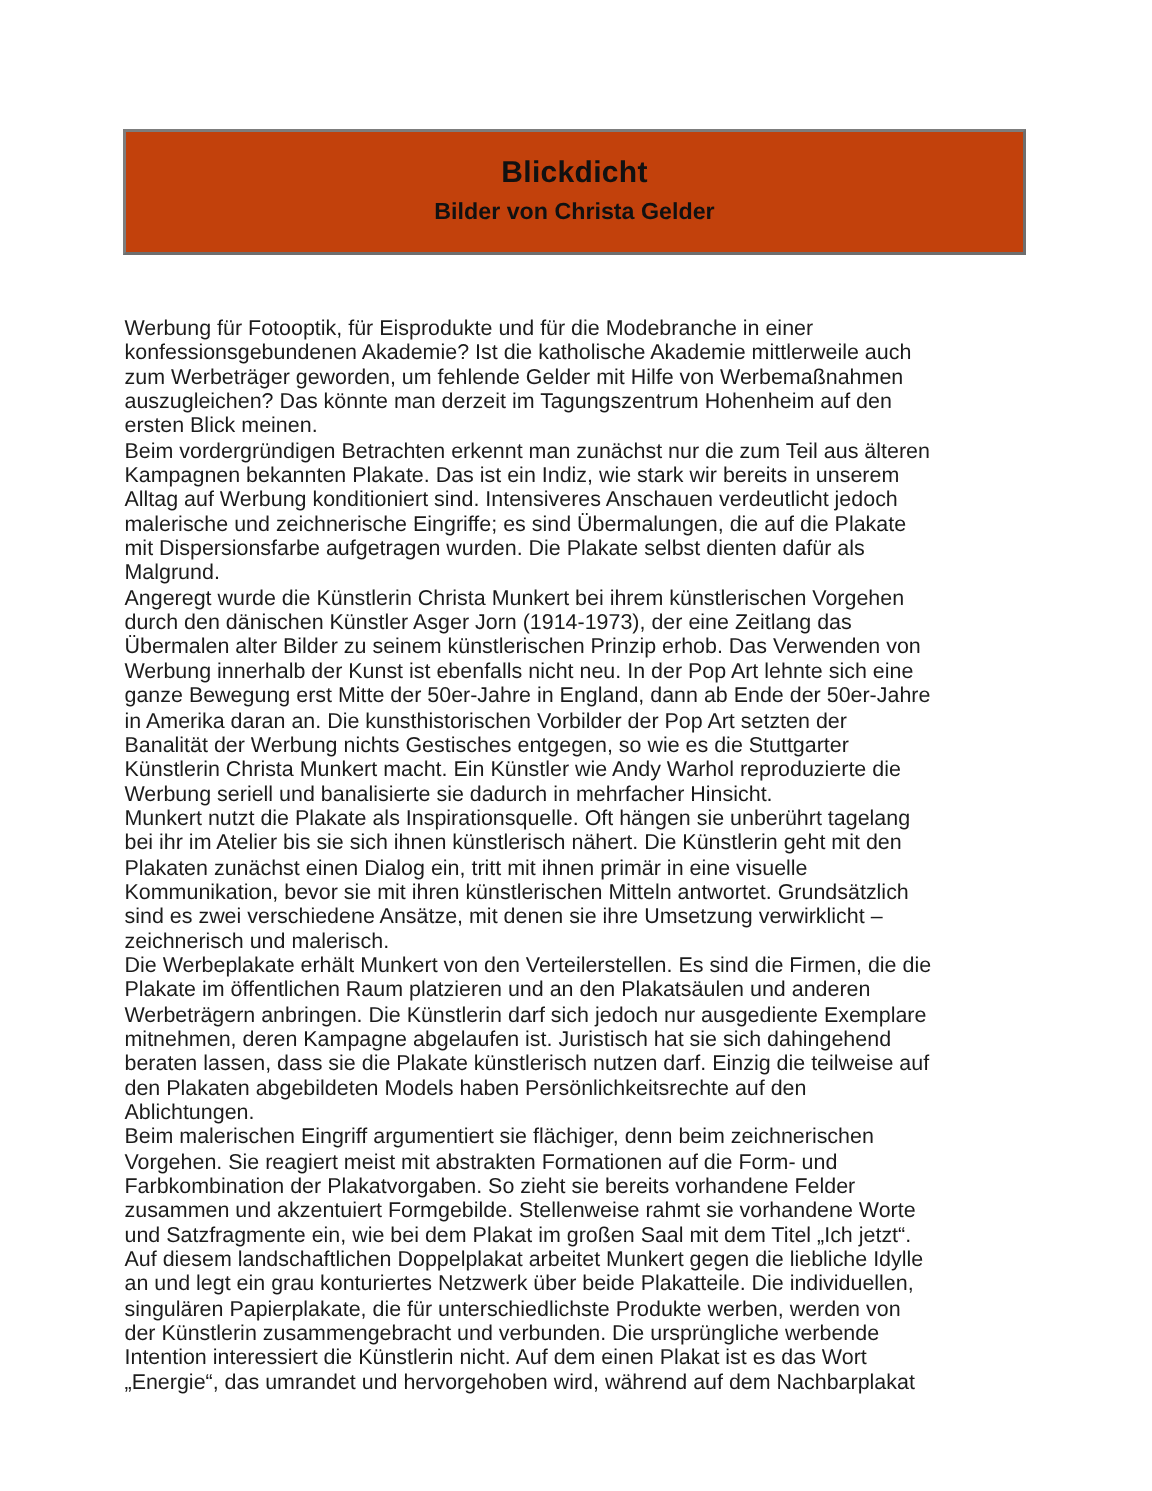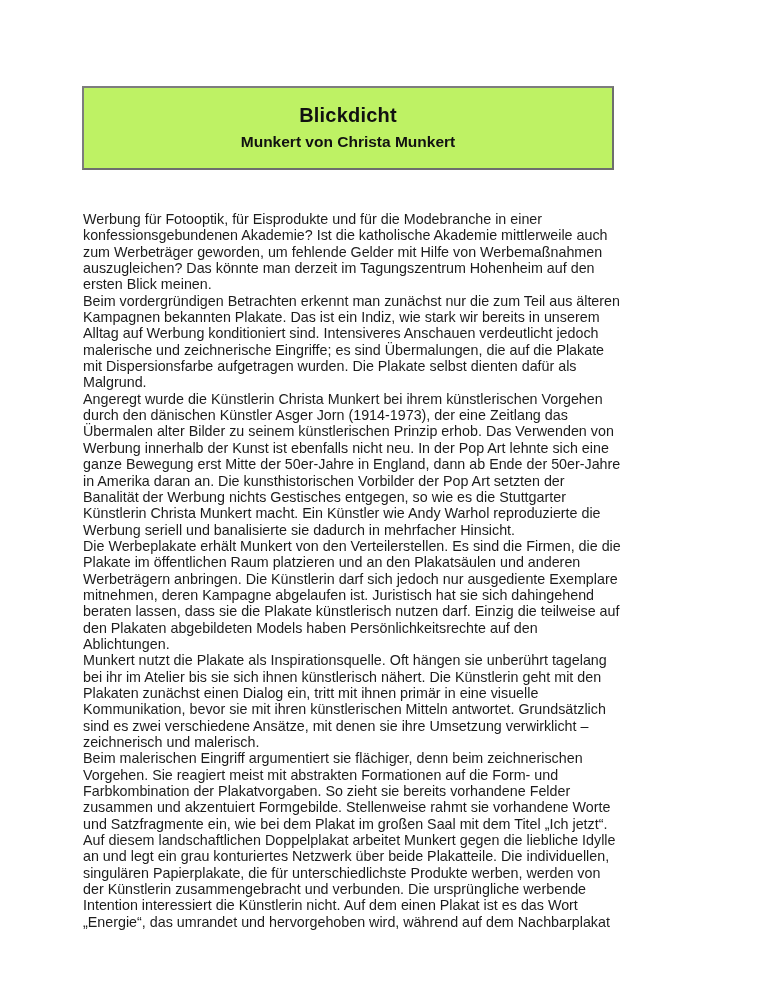--- a/index.html
+++ b/index.html
@@ -12,24 +12,24 @@
     width: 768px;
     height: 994px;
     background: #ffffff;
     font-family: "Liberation Sans", "DejaVu Sans", sans-serif;
     overflow: hidden;
   }
   .title-box {
     position: absolute;
     left: 82px;
     top: 86px;
-    width: 532px;
+    width: 602px;
     height: 84px;
     box-sizing: border-box;
-    background: #bef264;
+    background: #c2410c;
     border: 2px solid #7d7d7d;
     border-right-color: #6e6e6e;
     border-bottom-color: #6e6e6e;
     display: flex;
     flex-direction: column;
     align-items: center;
     justify-content: center;
     text-align: center;
   }
   .doc-title {
@@ -60,21 +60,21 @@
     white-space: pre-line;
   }
 </style>
 </head>
 <body>
 
 <div class="page">
 
   <div class="title-box">
     <div class="doc-title">Blickdicht</div>
-    <div class="doc-subtitle">Munkert von Christa Munkert</div>
+    <div class="doc-subtitle">Bilder von Christa Gelder</div>
   </div>
 
   <div class="body-text">
     <p>Werbung für Fotooptik, für Eisprodukte und für die Modebranche in einer
 konfessionsgebundenen Akademie? Ist die katholische Akademie mittlerweile auch
 zum Werbeträger geworden, um fehlende Gelder mit Hilfe von Werbemaßnahmen
 auszugleichen? Das könnte man derzeit im Tagungszentrum Hohenheim auf den
 ersten Blick meinen.</p>
     <p>Beim vordergründigen Betrachten erkennt man zunächst nur die zum Teil aus älteren
 Kampagnen bekannten Plakate. Das ist ein Indiz, wie stark wir bereits in unserem
@@ -84,33 +84,33 @@
 Malgrund.</p>
     <p>Angeregt wurde die Künstlerin Christa Munkert bei ihrem künstlerischen Vorgehen
 durch den dänischen Künstler Asger Jorn (1914-1973), der eine Zeitlang das
 Übermalen alter Bilder zu seinem künstlerischen Prinzip erhob. Das Verwenden von
 Werbung innerhalb der Kunst ist ebenfalls nicht neu. In der Pop Art lehnte sich eine
 ganze Bewegung erst Mitte der 50er-Jahre in England, dann ab Ende der 50er-Jahre
 in Amerika daran an. Die kunsthistorischen Vorbilder der Pop Art setzten der
 Banalität der Werbung nichts Gestisches entgegen, so wie es die Stuttgarter
 Künstlerin Christa Munkert macht. Ein Künstler wie Andy Warhol reproduzierte die
 Werbung seriell und banalisierte sie dadurch in mehrfacher Hinsicht.</p>
+    <p>Munkert nutzt die Plakate als Inspirationsquelle. Oft hängen sie unberührt tagelang
+bei ihr im Atelier bis sie sich ihnen künstlerisch nähert. Die Künstlerin geht mit den
+Plakaten zunächst einen Dialog ein, tritt mit ihnen primär in eine visuelle
+Kommunikation, bevor sie mit ihren künstlerischen Mitteln antwortet. Grundsätzlich
+sind es zwei verschiedene Ansätze, mit denen sie ihre Umsetzung verwirklicht –
+zeichnerisch und malerisch.</p>
     <p>Die Werbeplakate erhält Munkert von den Verteilerstellen. Es sind die Firmen, die die
 Plakate im öffentlichen Raum platzieren und an den Plakatsäulen und anderen
 Werbeträgern anbringen. Die Künstlerin darf sich jedoch nur ausgediente Exemplare
 mitnehmen, deren Kampagne abgelaufen ist. Juristisch hat sie sich dahingehend
 beraten lassen, dass sie die Plakate künstlerisch nutzen darf. Einzig die teilweise auf
 den Plakaten abgebildeten Models haben Persönlichkeitsrechte auf den
 Ablichtungen.</p>
-    <p>Munkert nutzt die Plakate als Inspirationsquelle. Oft hängen sie unberührt tagelang
-bei ihr im Atelier bis sie sich ihnen künstlerisch nähert. Die Künstlerin geht mit den
-Plakaten zunächst einen Dialog ein, tritt mit ihnen primär in eine visuelle
-Kommunikation, bevor sie mit ihren künstlerischen Mitteln antwortet. Grundsätzlich
-sind es zwei verschiedene Ansätze, mit denen sie ihre Umsetzung verwirklicht –
-zeichnerisch und malerisch.</p>
     <p>Beim malerischen Eingriff argumentiert sie flächiger, denn beim zeichnerischen
 Vorgehen. Sie reagiert meist mit abstrakten Formationen auf die Form- und
 Farbkombination der Plakatvorgaben. So zieht sie bereits vorhandene Felder
 zusammen und akzentuiert Formgebilde. Stellenweise rahmt sie vorhandene Worte
 und Satzfragmente ein, wie bei dem Plakat im großen Saal mit dem Titel „Ich jetzt“.
 Auf diesem landschaftlichen Doppelplakat arbeitet Munkert gegen die liebliche Idylle
 an und legt ein grau konturiertes Netzwerk über beide Plakatteile. Die individuellen,
 singulären Papierplakate, die für unterschiedlichste Produkte werben, werden von
 der Künstlerin zusammengebracht und verbunden. Die ursprüngliche werbende
 Intention interessiert die Künstlerin nicht. Auf dem einen Plakat ist es das Wort

